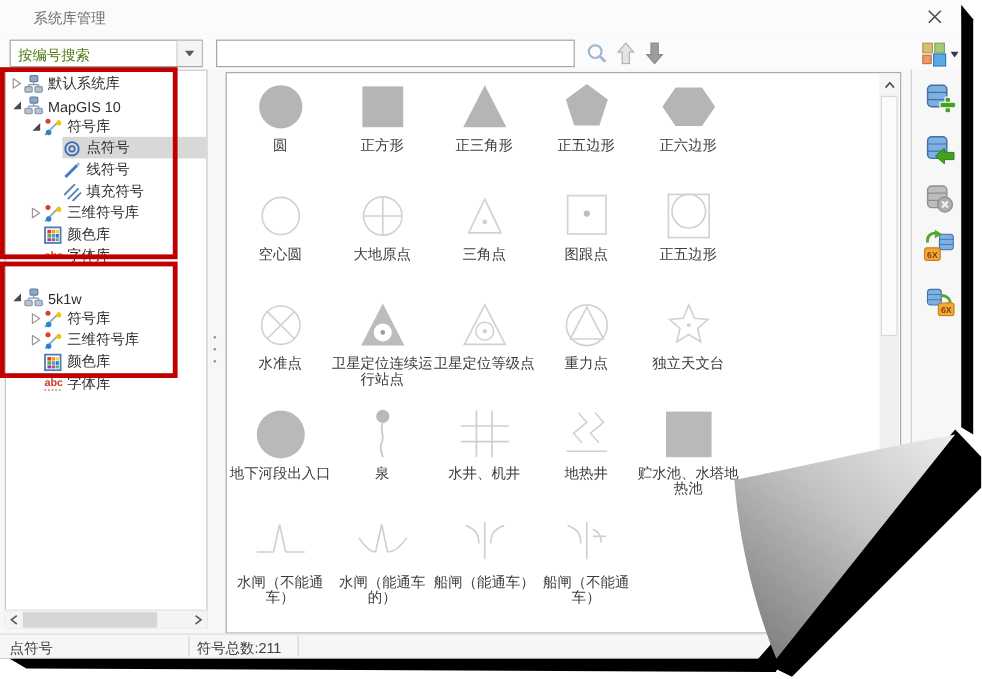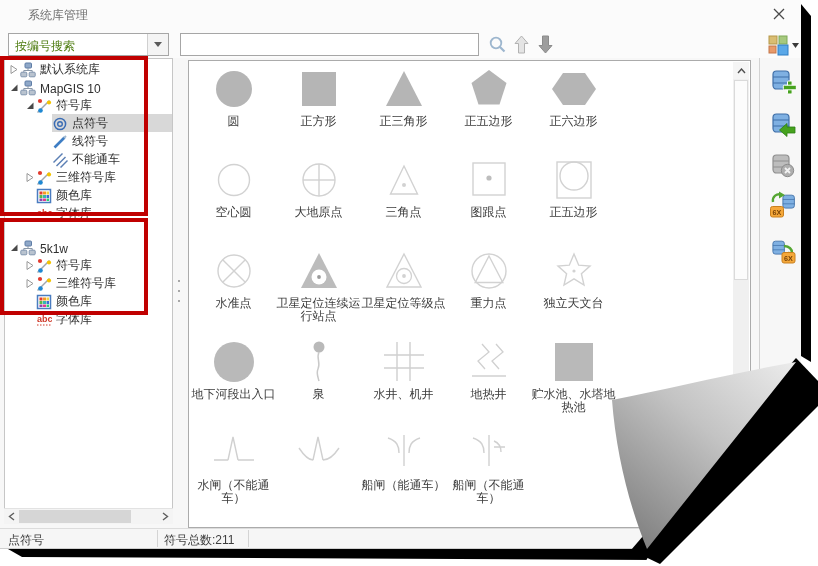--- a/index.html
+++ b/index.html
@@ -218,21 +218,21 @@
             <span class="tr-body">
               <span class="tr-icon">
                 <svg width="16" height="16" viewBox="0 0 16 16">
                   <g stroke="#5b7fb4" stroke-width="1.5">
                     <line x1="1.5" y1="10.5" x2="10.5" y2="1.5"></line>
                     <line x1="4.5" y1="14" x2="13.5" y2="5"></line>
                     <line x1="8.5" y1="15.5" x2="15.5" y2="8.5"></line>
                   </g>
                 </svg>
               </span>
-              <span>不能通车</span>
+              <span>填充符号</span>
             </span>
           </div>
           <div class="tree-row">
             <span class="tr-arrow" style="margin-left: 20px;">
               <svg width="9" height="9" viewBox="0 0 9 9">
                 <polygon points="1,0.5 7,4.5 1,8.5" fill="#fdfdfd" stroke="#989898" stroke-width="1"></polygon>
               </svg>
             </span>
             <span class="tr-body">
               <span class="tr-icon">
@@ -591,20 +591,21 @@
             <div class="lbl">水闸（不能通车）</div>
           </div>
           <div class="symcell">
             <div class="icn">
               <svg width="48" height="48" viewBox="0 0 48 48">
                 <g stroke="#d0d0d0" stroke-width="1.4" fill="none">
                   <path d="M4,19 C10,28 14,31 18,31 M18,31 L23,8 L28,31 M28,31 C32,31 38,28 44,19"></path>
                 </g>
               </svg>
             </div>
+            <div class="lbl">水闸（能通车的）</div>
           </div>
           <div class="symcell">
             <div class="icn">
               <svg width="48" height="48" viewBox="0 0 48 48">
                 <g stroke="#d0d0d0" stroke-width="1.4" fill="none">
                   <path d="M24,6 V37 M8,9 C17,12 19,17 19,24 M40,9 C31,12 29,17 29,24"></path>
                 </g>
               </svg>
             </div>
             <div class="lbl">船闸（能通车）</div>

